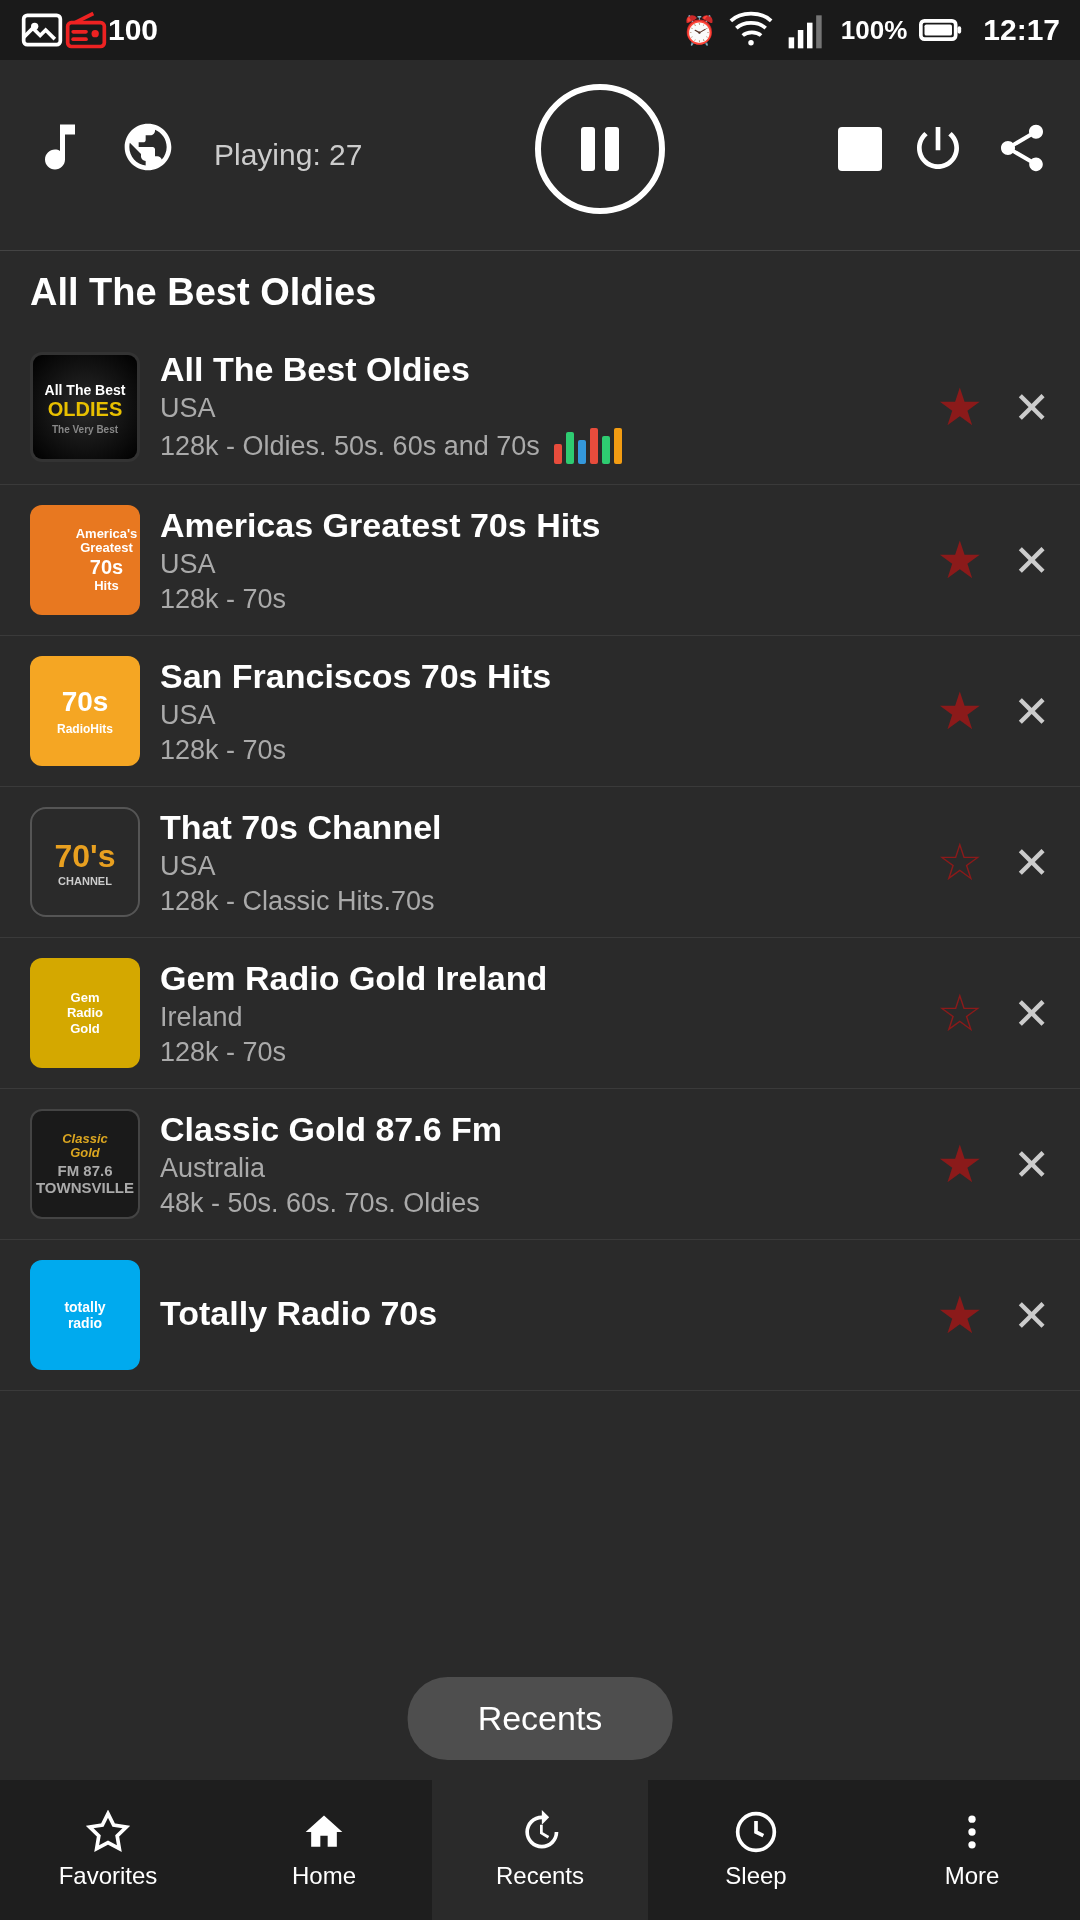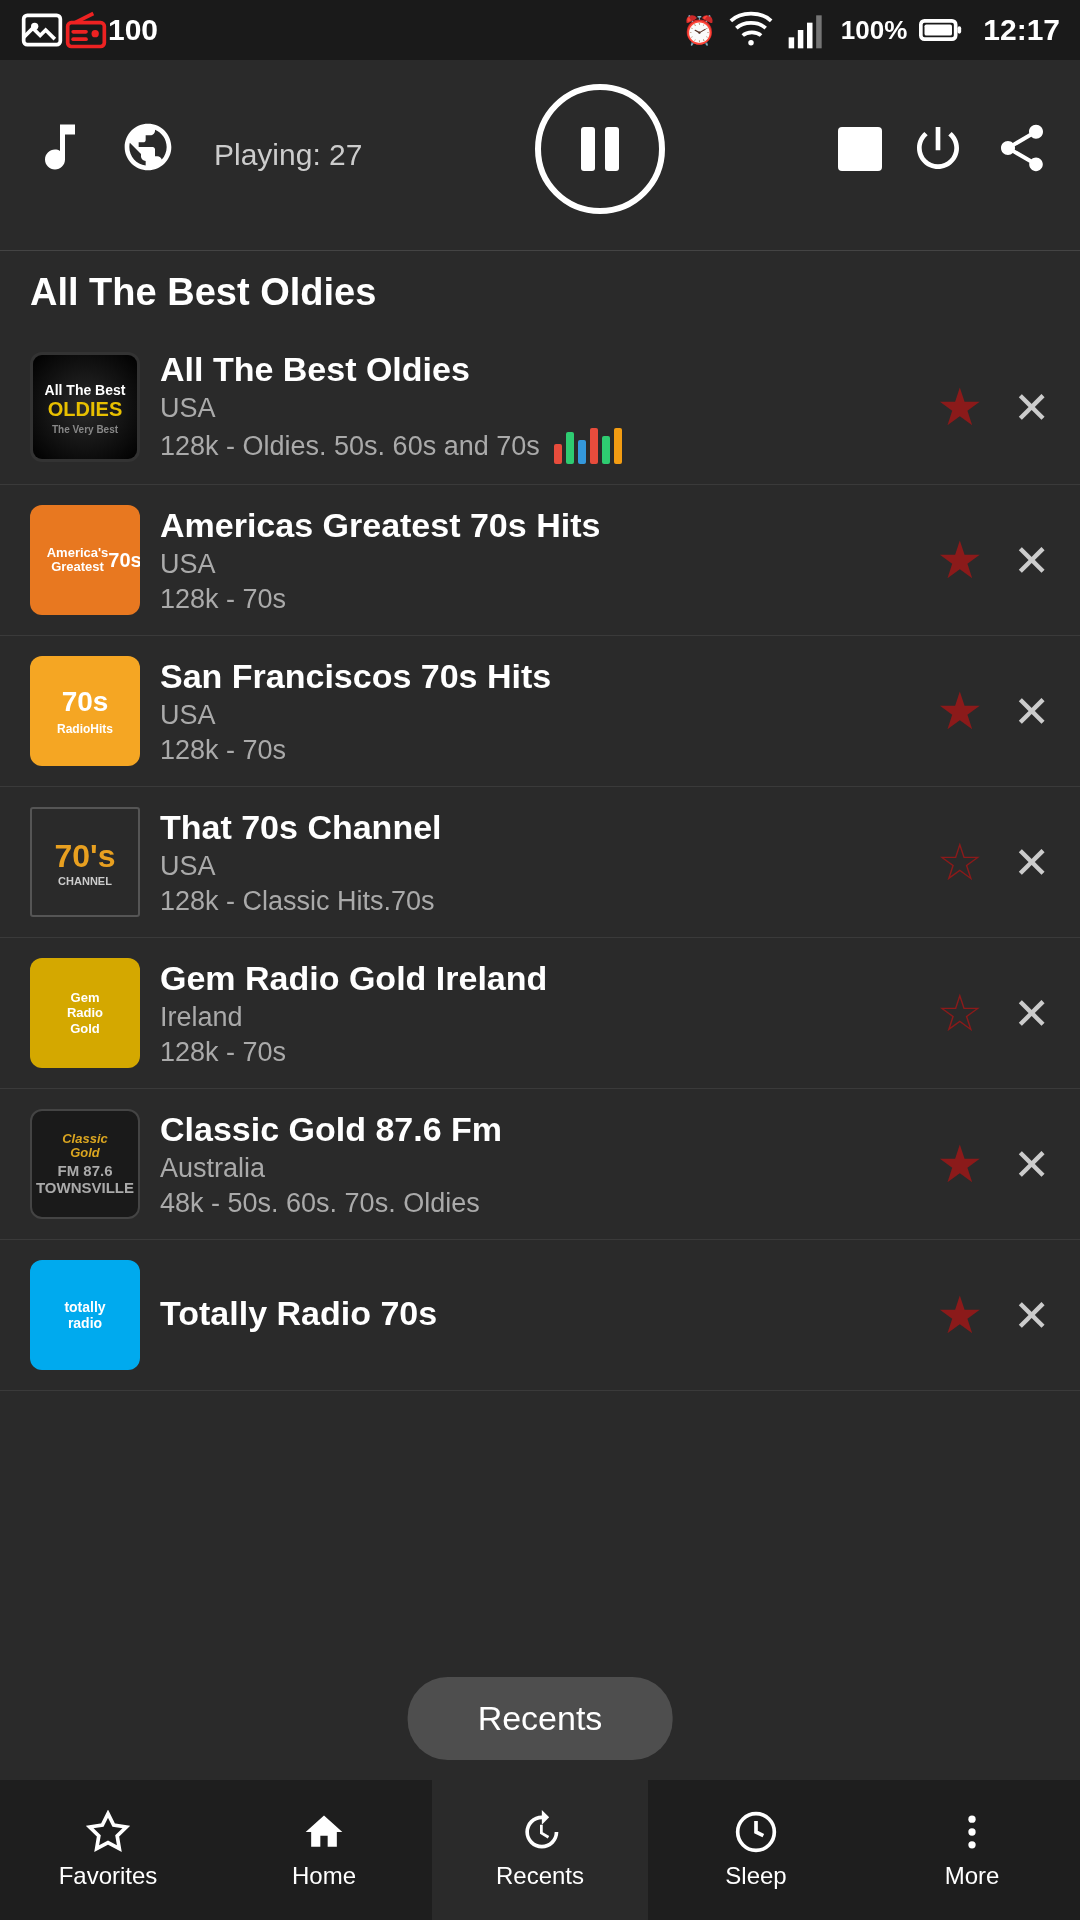--- a/index.html
+++ b/index.html
@@ -165,21 +165,21 @@
     }
 
     .logo-americas {
       background: #e87820;
       border-radius: 12px;
     }
     .logo-americas-inner {
       width: 100%;
       height: 100%;
       display: flex;
-      flex-direction: row;
+      flex-direction: column;
       align-items: center;
       justify-content: center;
       padding: 12px;
       margin-left: 43px;
     }
     .logo-americas-text {
       font-size: 13px;
       color: #fff;
       font-weight: bold;
       text-align: center;
@@ -211,21 +211,21 @@
     }
     .logo-sf-small {
       font-size: 12px;
       color: #fff;
       text-align: center;
     }
 
     .logo-70s {
       background: #2a2a2a;
       border: 2px solid #555;
-      border-radius: 3px;
+      border-radius: 16px;
     }
     .logo-70s-inner {
       width: 100%;
       height: 100%;
       display: flex;
       flex-direction: column;
       align-items: center;
       justify-content: center;
     }
     .logo-70s-text {

